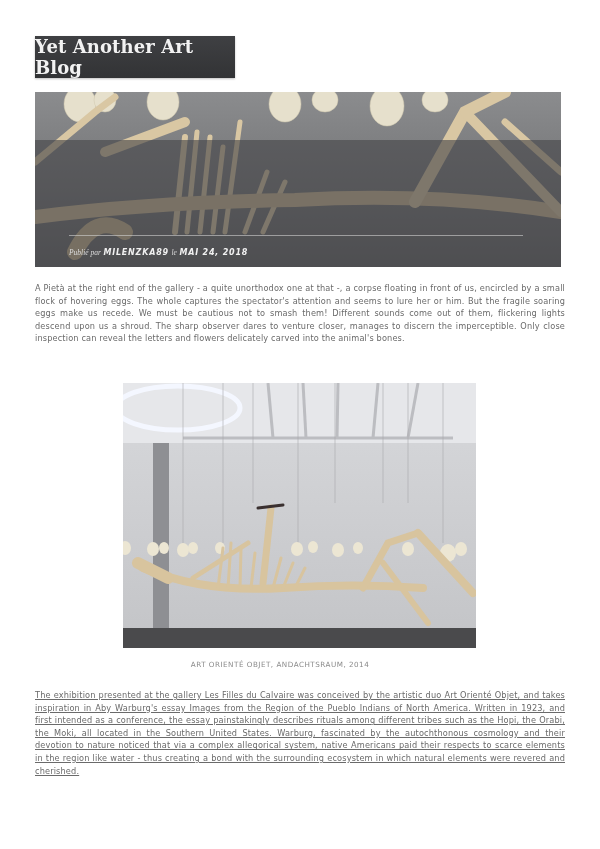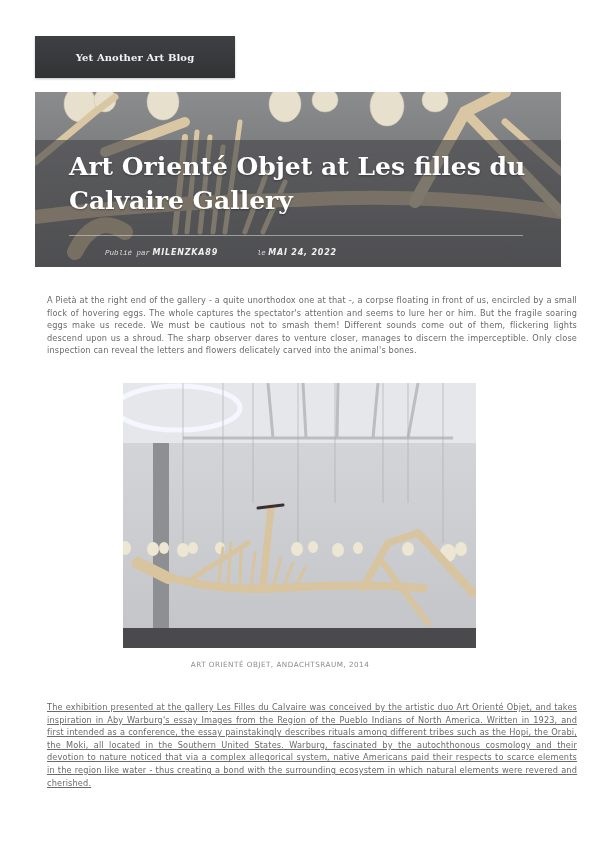--- a/index.html
+++ b/index.html
@@ -6,21 +6,21 @@
   body { width: 600px; height: 849px; position: relative; overflow: hidden;
          font-family: "DejaVu Sans", sans-serif; color: #555; }
 
   .blog-header {
     position: absolute; left: 35px; top: 36px; width: 200px; height: 42px;
     background: linear-gradient(180deg, #3f4043 0%, #323335 100%);
     box-shadow: 0 1px 2px rgba(0,0,0,0.25);
     display: flex; align-items: center; justify-content: center;
   }
   .blog-title {
-    font-family: "DejaVu Serif", serif; font-weight: bold; font-size: 10px;
+    font-family: "DejaVu Serif", serif; font-weight: bold; font-size: 18px;
     color: #f2f2f2; letter-spacing: 0.1px; text-decoration: none;
   }
 
   .hero {
     position: absolute; left: 35px; top: 92px; width: 526px; height: 175px;
     overflow: hidden;
     background: linear-gradient(180deg, #8b8c8e 0%, #7a7b7d 40%, #5d5e60 100%);
   }
   .hero svg.bones { position: absolute; left: 0; top: 0; }
   .hero-overlay {
@@ -33,25 +33,25 @@
     line-height: 34px; color: #ffffff; margin: 0;
     text-shadow: 0 1px 2px rgba(0,0,0,0.35);
   }
   .hero-rule {
     position: absolute; left: 34px; top: 143px; width: 454px; height: 1px;
     background: rgba(220,220,220,0.55);
   }
   .hero-meta {
     position: absolute; left: 34px; top: 156px; font-size: 8px; color: #e8e8e8;
   }
-  .hero-meta .by { font-family: Liberation Mono, monospace; font-style: italic; font-size: 7.5px; color: #dcdcdc; margin-left: 36px; }
+  .hero-meta .by { font-family: Liberation Serif, serif; font-style: italic; font-size: 7.5px; color: #dcdcdc; }
   .hero-meta .strong { font-weight: bold; letter-spacing: 0.8px; color: #f0f0f0; font-style: italic; }
 
   .para {
-    position: absolute; left: 35px; width: 530px; margin: 12px;
+    position: absolute; left: 35px; width: 530px; margin: 0;
     font-family: "DejaVu Sans", sans-serif; font-size: 8.2px; line-height: 12.6px;
     color: #6a6a6a; text-align: justify; letter-spacing: 0.15px;
   }
   .para1 { top: 282px; }
   .para2 { top: 689px; text-decoration: underline; }
 
   .figure {
     position: absolute; left: 123px; top: 383px; width: 353px; height: 265px;
     overflow: hidden; background: #c9cacd;
   }
@@ -91,27 +91,26 @@
       <path d="M232 80 L210 140" stroke-width="5"></path>
       <path d="M250 90 L228 140" stroke-width="5"></path>
       <path d="M0 125 Q120 110 260 108 Q400 100 526 120" stroke-width="14" stroke="#cdb993"></path>
       <path d="M380 110 L430 20 L470 0" stroke-width="12"></path>
       <path d="M430 20 L526 120" stroke-width="10"></path>
       <path d="M470 30 L526 80" stroke-width="7"></path>
       <path d="M40 160 Q60 120 90 140" stroke-width="16" stroke="#c8b48b"></path>
     </g>
   </svg>
   <div class="hero-overlay"></div>
-  <h1 class="hero-title">Art Orienté Objet at Les filles du Calvaire Gallery</h1>
   <div class="hero-rule"></div>
   <div class="hero-meta">
     <span class="by">Publié par</span>
     <a class="strong">MILENZKA89</a>
     <span class="by">le</span>
-    <a class="strong">MAI 24, 2022</a>
+    <a class="strong">MAI 24, 2018</a>
   </div>
 </div>
 
 <p class="para para1">A Pietà at the right end of the gallery - a quite unorthodox one at that -, a corpse floating in front of us, encircled by a small flock of hovering eggs. The whole captures the spectator's attention and seems to lure her or him. But the fragile soaring eggs make us recede. We must be cautious not to smash them! Different sounds come out of them, flickering lights descend upon us a shroud. The sharp observer dares to venture closer, manages to discern the imperceptible. Only close inspection can reveal the letters and flowers delicately carved into the animal's bones.</p>
 
 <div class="figure">
   <svg width="353" height="265" viewBox="0 0 353 265">
     <defs>
       <linearGradient id="wall" x1="0" y1="0" x2="0" y2="1">
         <stop offset="0" stop-color="#d8d9dc"></stop>

